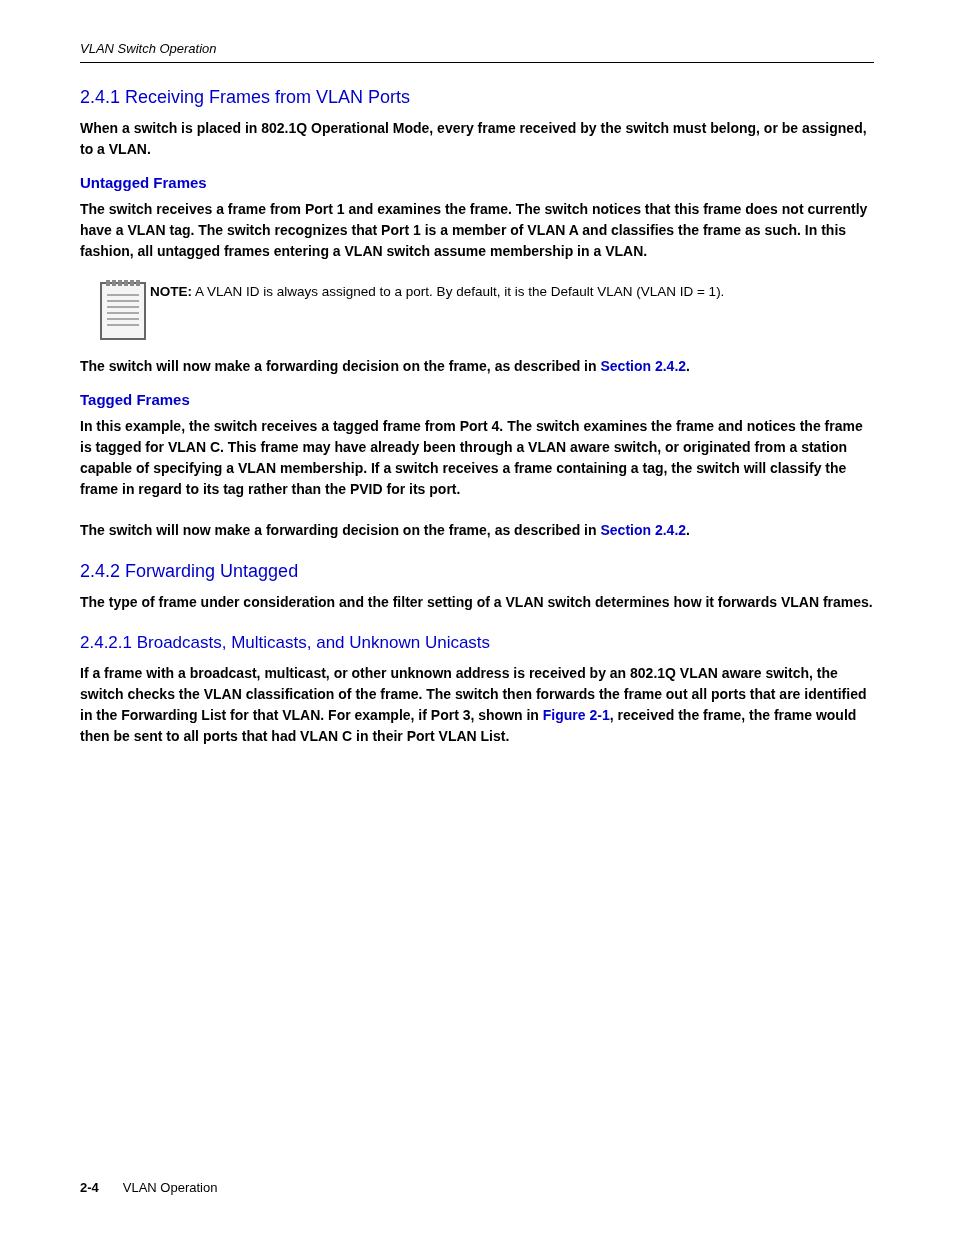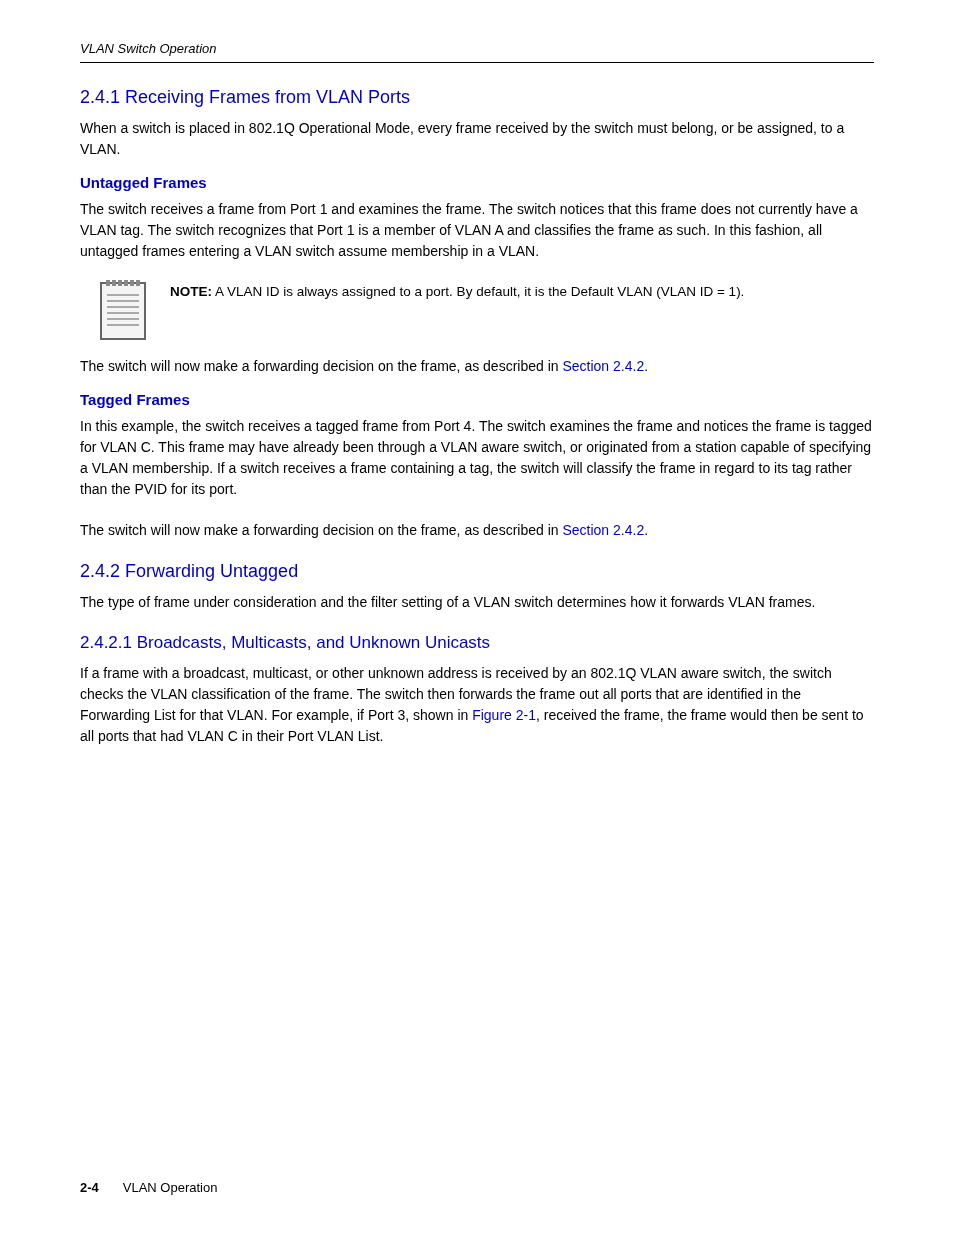--- a/index.html
+++ b/index.html
@@ -55,28 +55,29 @@
       font-size: 17px;
       font-weight: normal;
       margin-bottom: 10px;
     }
 
     .body-text {
       font-size: 14px;
       color: #000000;
       line-height: 1.5;
       margin-bottom: 14px;
+      font-weight: bold;
     }
 
     .note-box {
       display: flex;
       flex-direction: row;
       align-items: flex-start;
       margin: 16px 0 16px 20px;
-      gap: 24px;
+      gap: 4px;
     }
 
     .note-text {
       font-size: 13.5px;
       line-height: 1.5;
       color: #000000;
     }
 
     .note-text strong {
       font-weight: bold;

